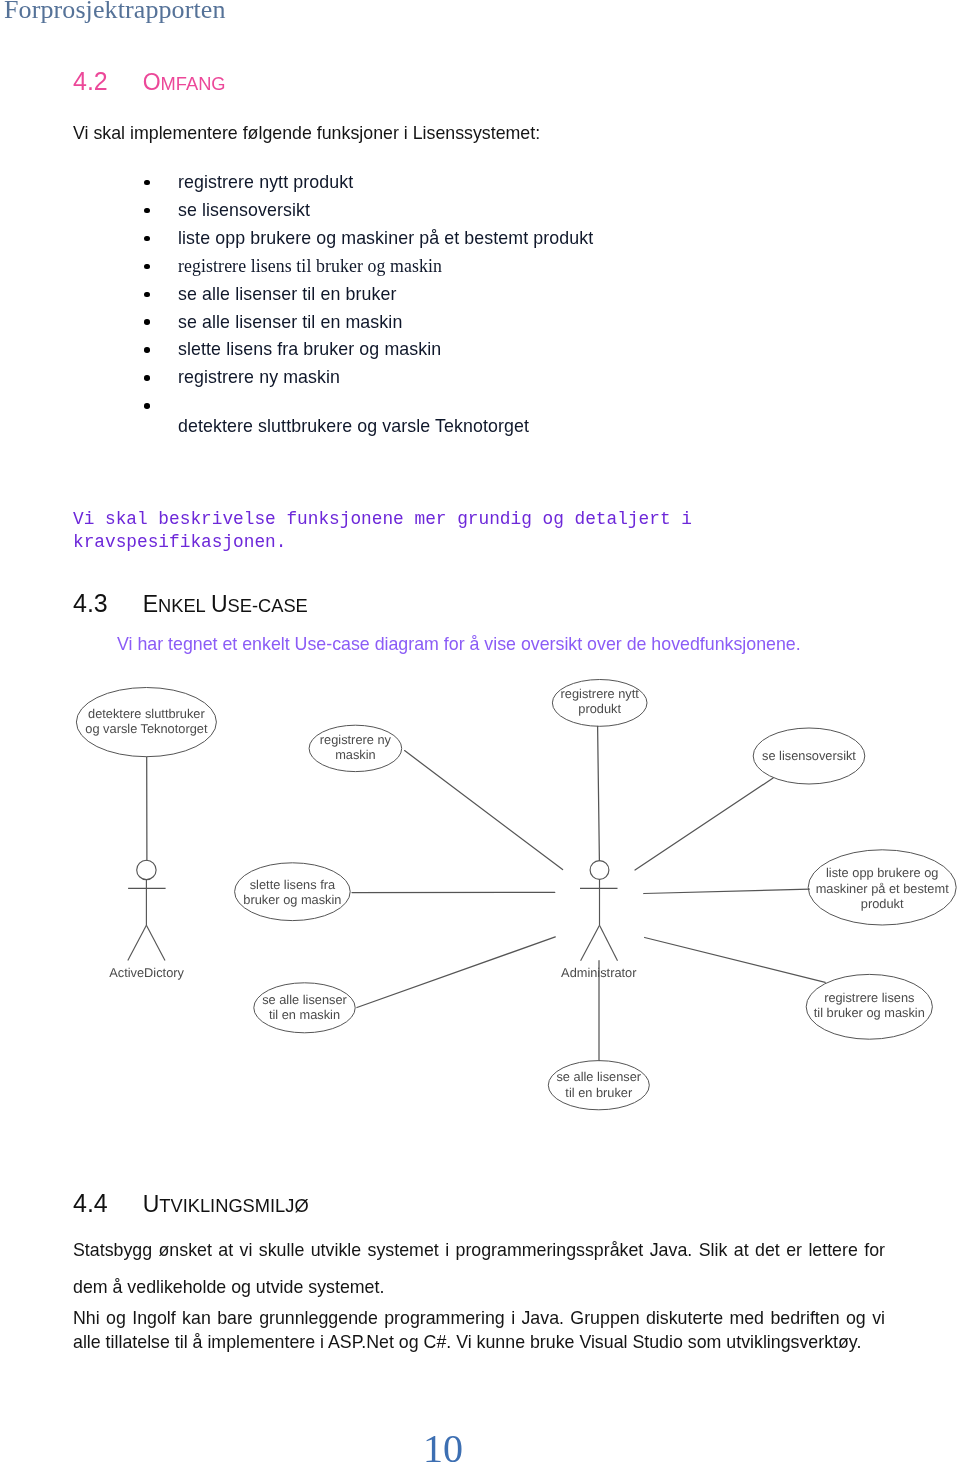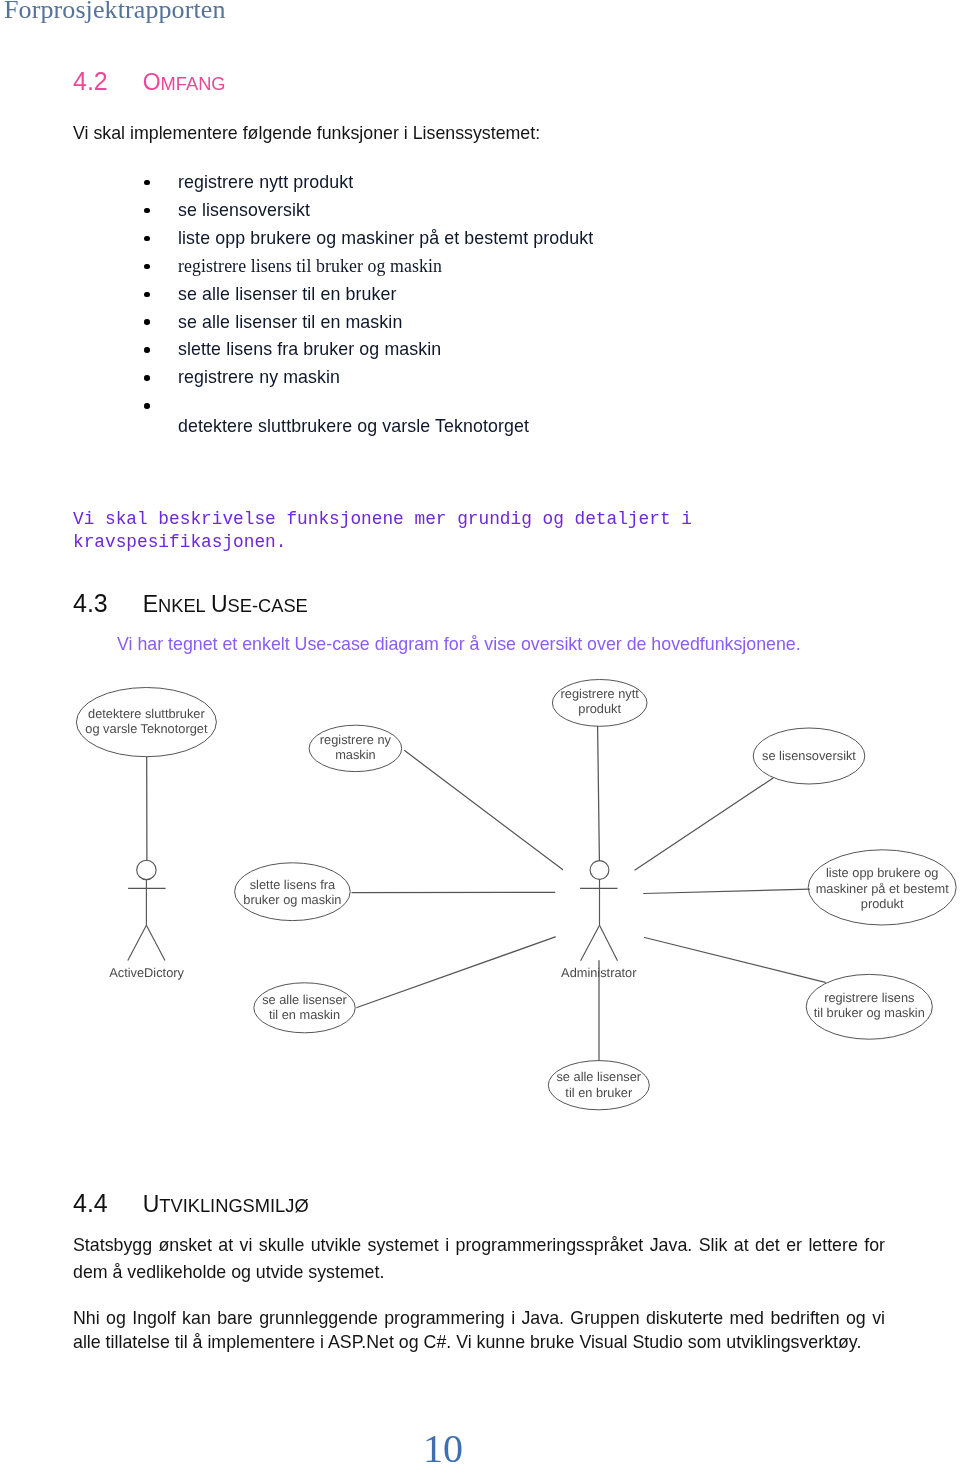--- a/index.html
+++ b/index.html
@@ -149,18 +149,18 @@
           <line x1="599.5" y1="925.3" x2="580.6" y2="960.8" stroke="#555555" stroke-width="1.15"></line>
           <line x1="599.5" y1="925.3" x2="617.5" y2="960.8" stroke="#555555" stroke-width="1.15"></line>
           <text x="598.8" y="976.6" text-anchor="middle" font-size="12.8" fill="#4a4a4a">Administrator</text>
         </g>
       </g>
     </svg>
 
   <div class="h2" style="left: 73px; top: 1188.5px; color: rgb(17, 17, 17);">
     <span class="num">4.4</span><span class="cap">U</span><span class="sc">TVIKLINGSMILJØ</span>
   </div>
-  <div class="para just" style="left: 73px; top: 1232.3px; width: 812px; line-height: 27px; color: rgb(20, 20, 20);">Statsbygg ønsket at vi skulle utvikle systemet i programmeringsspråket Java. Slik at det er lettere for dem å vedlikeholde og utvide systemet.</div>
+  <div class="para just" style="left: 73px; top: 1232.3px; width: 812px; line-height: 37px; color: rgb(20, 20, 20);">Statsbygg ønsket at vi skulle utvikle systemet i programmeringsspråket Java. Slik at det er lettere for dem å vedlikeholde og utvide systemet.</div>
   <div class="para just" style="left: 73px; top: 1307.4px; width: 812px; line-height: 23.3px; color: rgb(20, 20, 20);">Nhi og Ingolf kan bare grunnleggende programmering i Java. Gruppen diskuterte med bedriften og vi alle tillatelse til å implementere i ASP.Net og C#. Vi kunne bruke Visual Studio som utviklingsverktøy.</div>
 
   <div class="pagenum" style="left: 423px; top: 1424.5px; color: rgb(61, 111, 178);">10</div>
 
 </div>
 
 </body></html>

